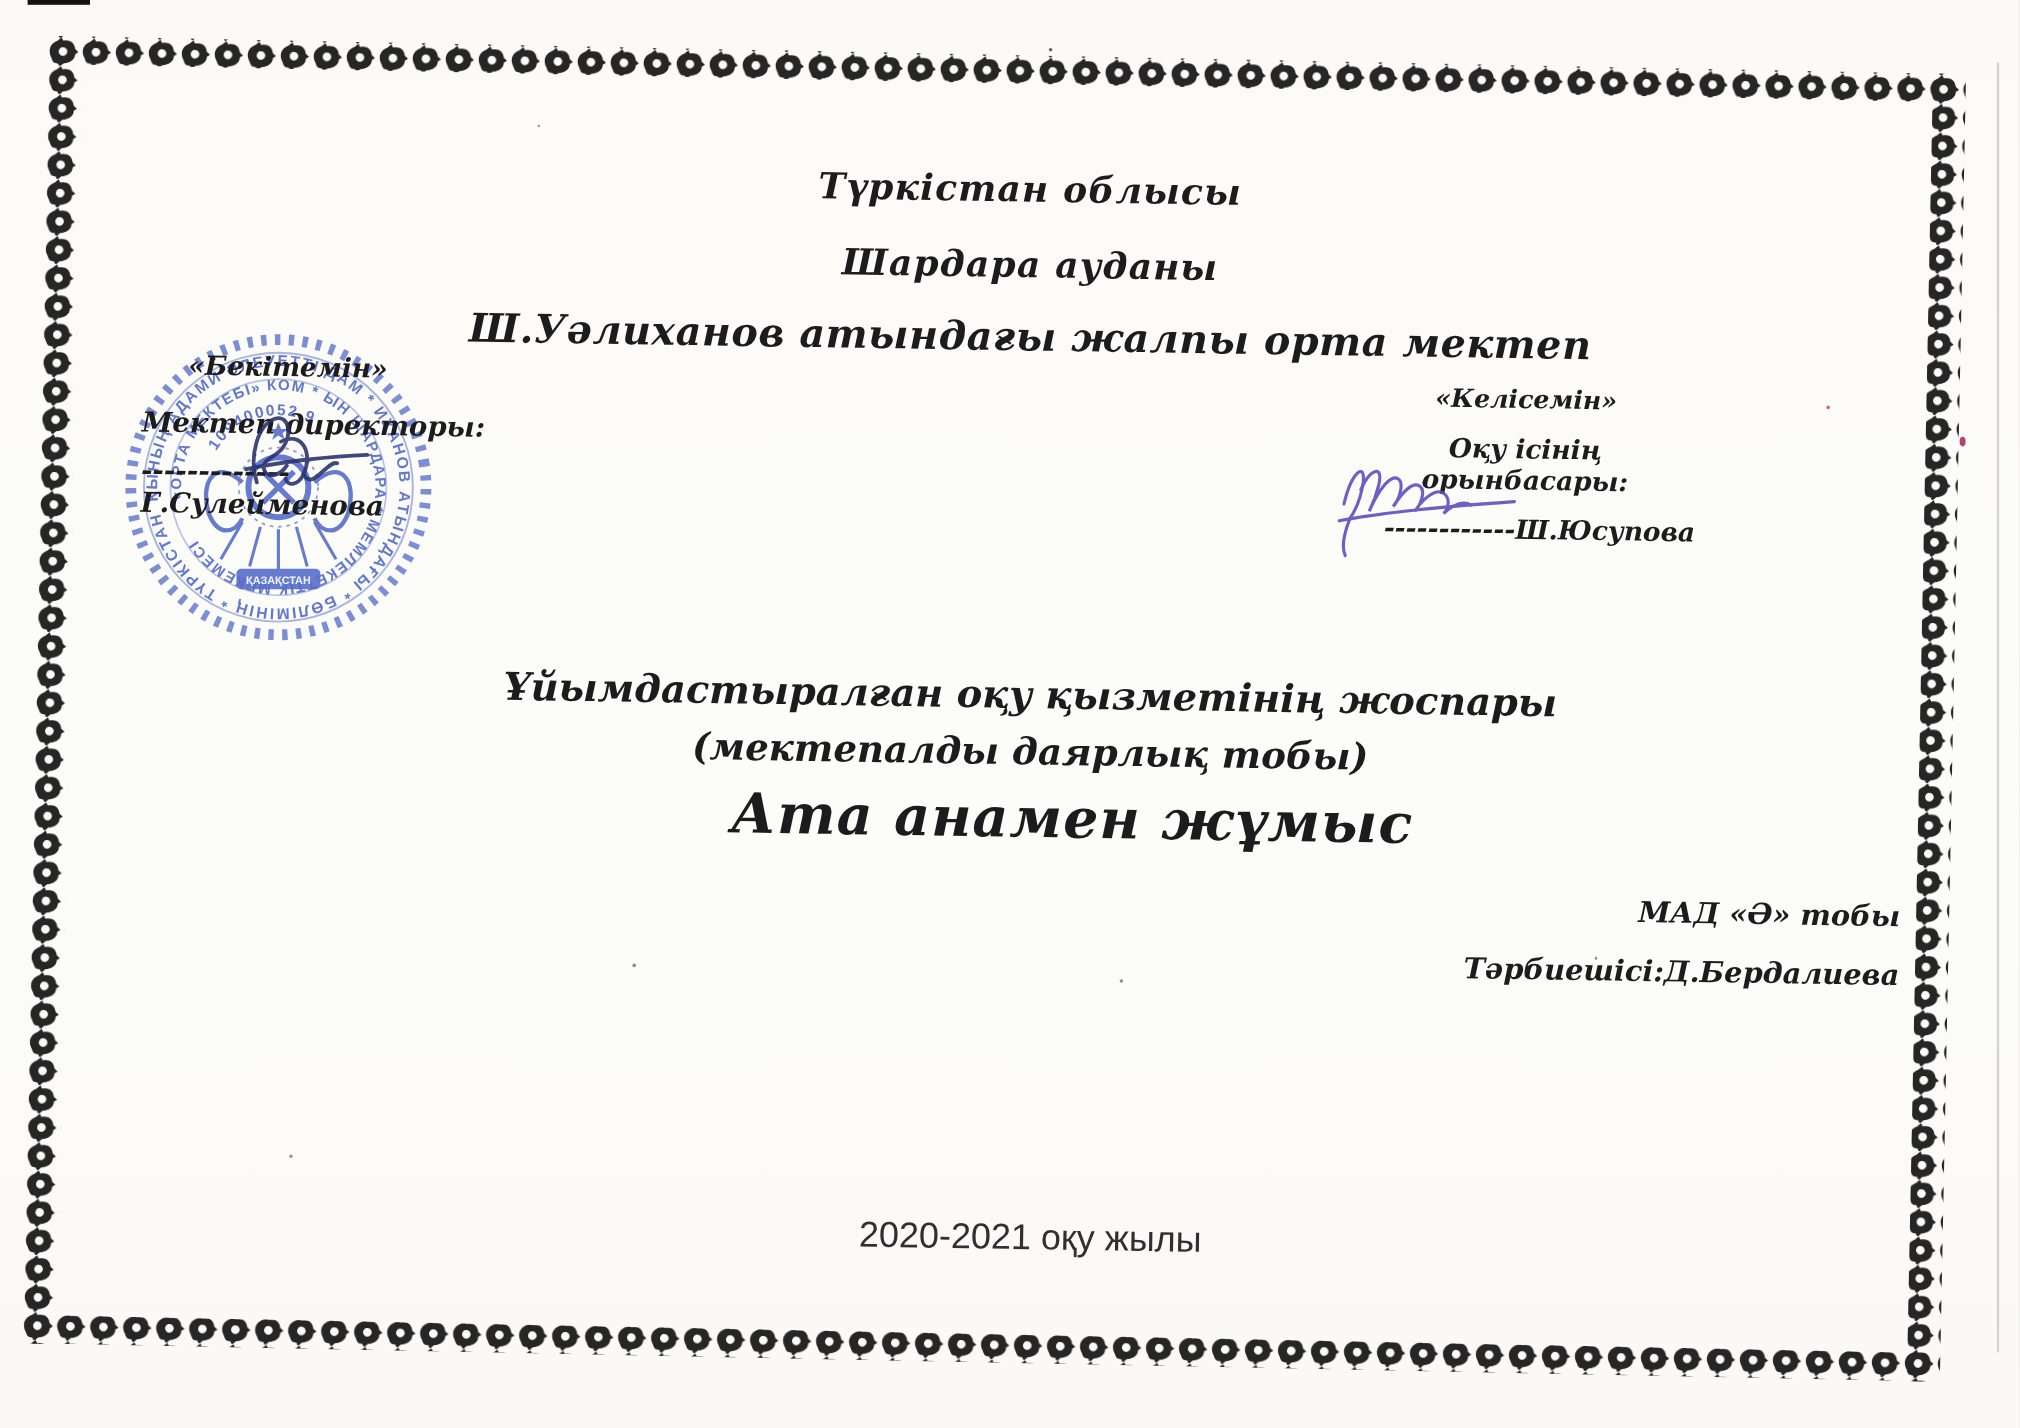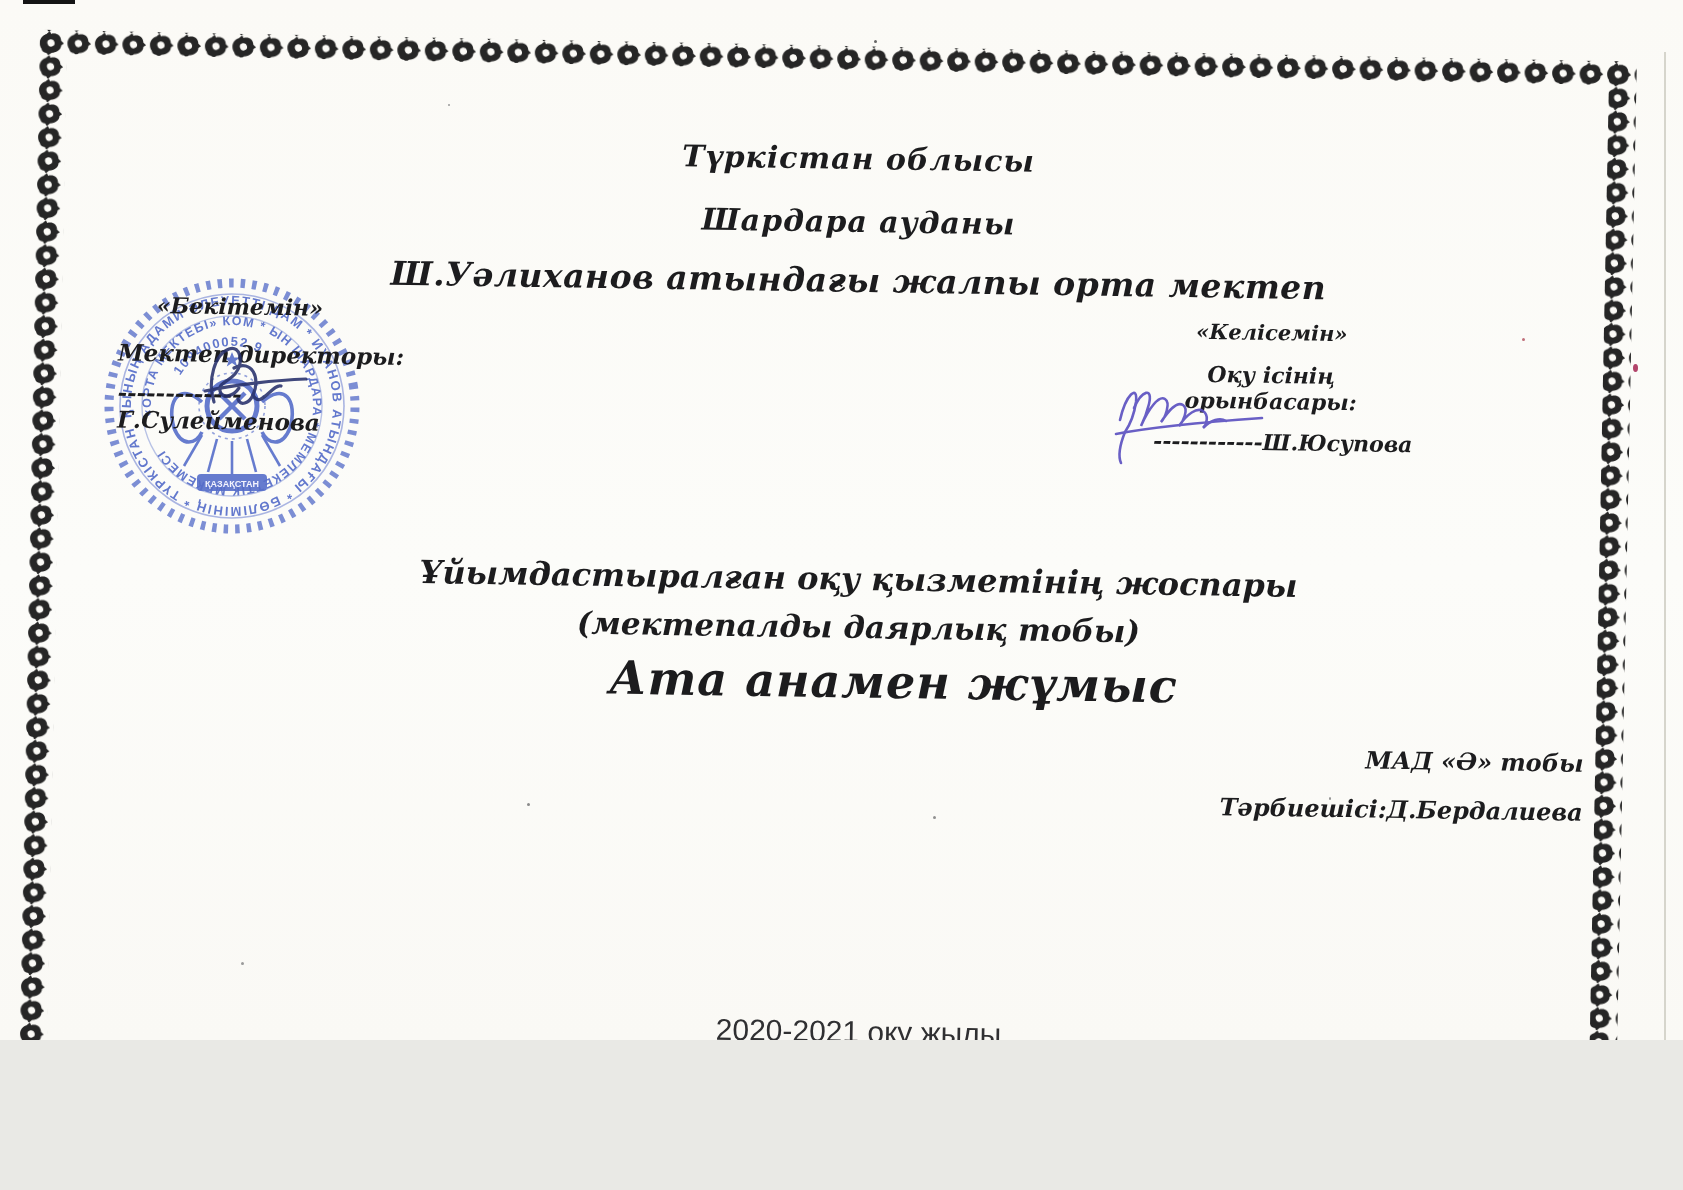--- a/index.html
+++ b/index.html
@@ -1,17 +1,17 @@
 <!DOCTYPE html>
 <html><head>
 <meta charset="utf-8">
 <style>
   html,body{margin:0;padding:0;background:#e9e9e5;}
   .page{
-    position:relative;width:1683px;height:1040px;overflow:hidden;
+    position:relative;width:1683px;height:1190px;overflow:hidden;
     background:linear-gradient(180deg,#fbfaf6 0%,#fcfcf9 55%,#faf9f5 100%);
     font-family:"DejaVu Serif","Liberation Serif",serif;
   }
   .abs{position:absolute;}
   .bi{font-weight:bold;font-style:italic;color:#1c1c1e;}
   .tilt{transform:rotate(0.9deg);}
   .center-line{left:34px;right:0;text-align:center;}
   
   .h-line1{top:141px;font-size:30px;letter-spacing:1px;}
   .h-line2{top:204px;font-size:30px;letter-spacing:1px;}

